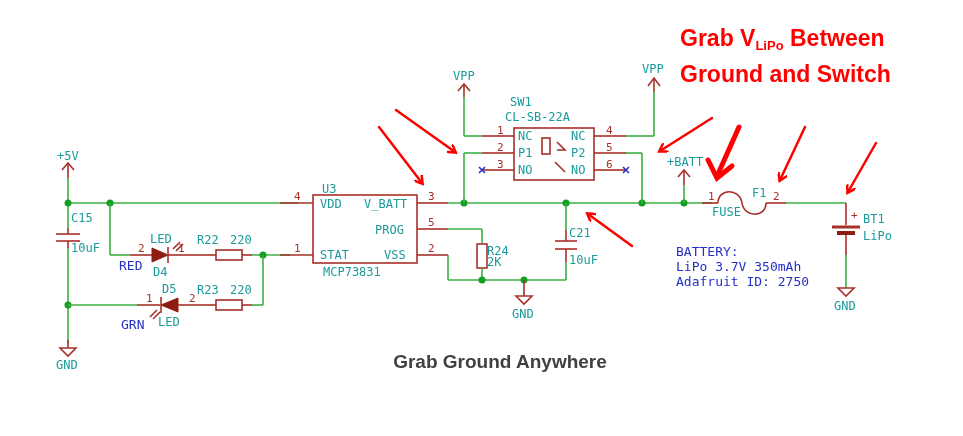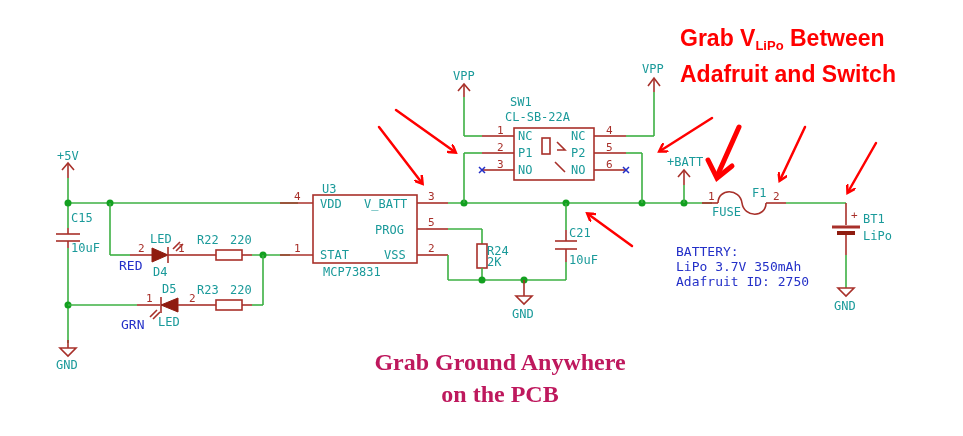--- a/index.html
+++ b/index.html
@@ -10,21 +10,21 @@
   .body { stroke: #a8302a; stroke-width: 1.6; fill: #ffffff; }
   .solid { fill: #8f1c10; stroke: #8f1c10; }
   .junction { fill: #13a020; }
   .teal { fill: #1a9a9a; font-family: "DejaVu Sans Mono", monospace; font-size: 12px; }
   .pinnum { fill: #a8302a; font-family: "DejaVu Sans Mono", monospace; font-size: 11px; }
   .blue { fill: #2430c8; font-family: "DejaVu Sans Mono", monospace; font-size: 13px; }
   .arrow { stroke: #ff0000; stroke-width: 2.5; fill: none; stroke-linecap: round; }
   .arrow-thick { stroke: #ff0000; stroke-width: 5; fill: none; stroke-linecap: round; }
   .nc { stroke: #2430c8; stroke-width: 1.5; }
   .caption-red { position: absolute; color: #ff0000; font-family: "Liberation Sans", sans-serif; font-weight: bold; font-size: 23px; line-height: 29px; text-align: left; }
-  .caption-black { position: absolute; color: #be185d; font-family: Liberation Serif, serif; font-weight: bold; font-size: 24px; line-height: 32px; text-align: center; }
+  .caption-black { position: absolute; color: #404040; font-family: Liberation Sans, sans-serif; font-weight: bold; font-size: 19px; line-height: 32px; text-align: center; }
   .caption-red sub { font-size: 13px; vertical-align: -4px; }
 </style>
 </head>
 <body>
 
 <svg width="963" height="436" viewBox="0 0 963 436">
   <defs>
     <marker id="ah" markerWidth="10" markerHeight="10" refX="7" refY="5" orient="auto" markerUnits="userSpaceOnUse">
       <path d="M0,0 L8,5 L0,10" fill="none" stroke="#ff0000" stroke-width="2.5"></path>
     </marker>
@@ -257,19 +257,18 @@
   <line class="arrow" x1="632" y1="246" x2="588" y2="214" marker-end="url(#ah)"></line>
   <line class="arrow" x1="712" y1="118" x2="660" y2="151" marker-end="url(#ah)"></line>
   <line class="arrow-thick" x1="739" y1="127" x2="718" y2="174"></line>
   <path d="M708,160 L717,178 L732,166" fill="none" stroke="#ff0000" stroke-width="5" stroke-linecap="round"></path>
   <line class="arrow" x1="805" y1="127" x2="780" y2="180" marker-end="url(#ah)"></line>
   <line class="arrow" x1="876" y1="143" x2="848" y2="192" marker-end="url(#ah)"></line>
 </svg>
 
 <div class="caption-red" style="left:680px; top:24px; width:280px;">
   <div><span>Grab V</span><sub>LiPo</sub><span style="white-space:pre;"> Between</span></div>
-  <div>Adafruit and Switch</div>
+  <div>Ground and Switch</div>
 </div>
 
 <div class="caption-black" style="left:340px; top:346px; width:320px;">
   <div>Grab Ground Anywhere</div>
-  <div>on the PCB</div>
 </div>
 
 </body></html>

